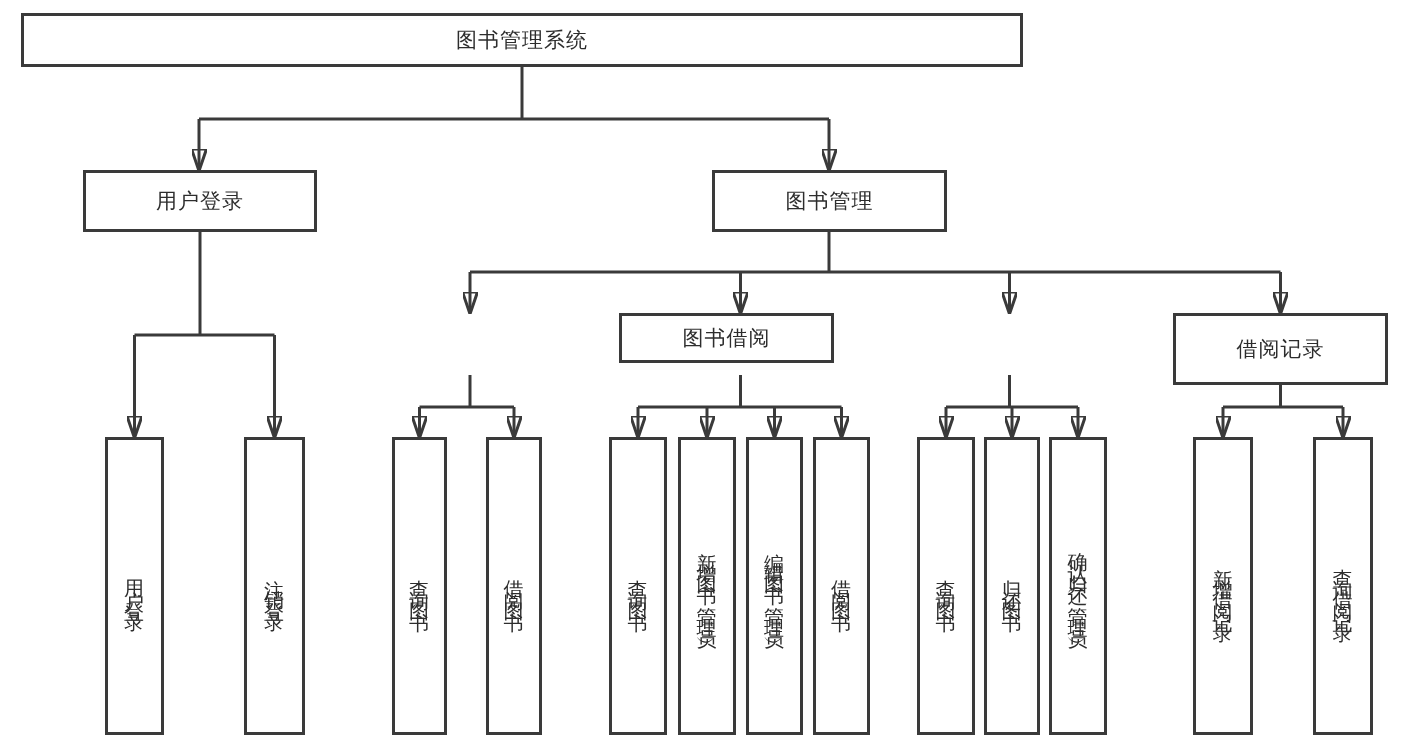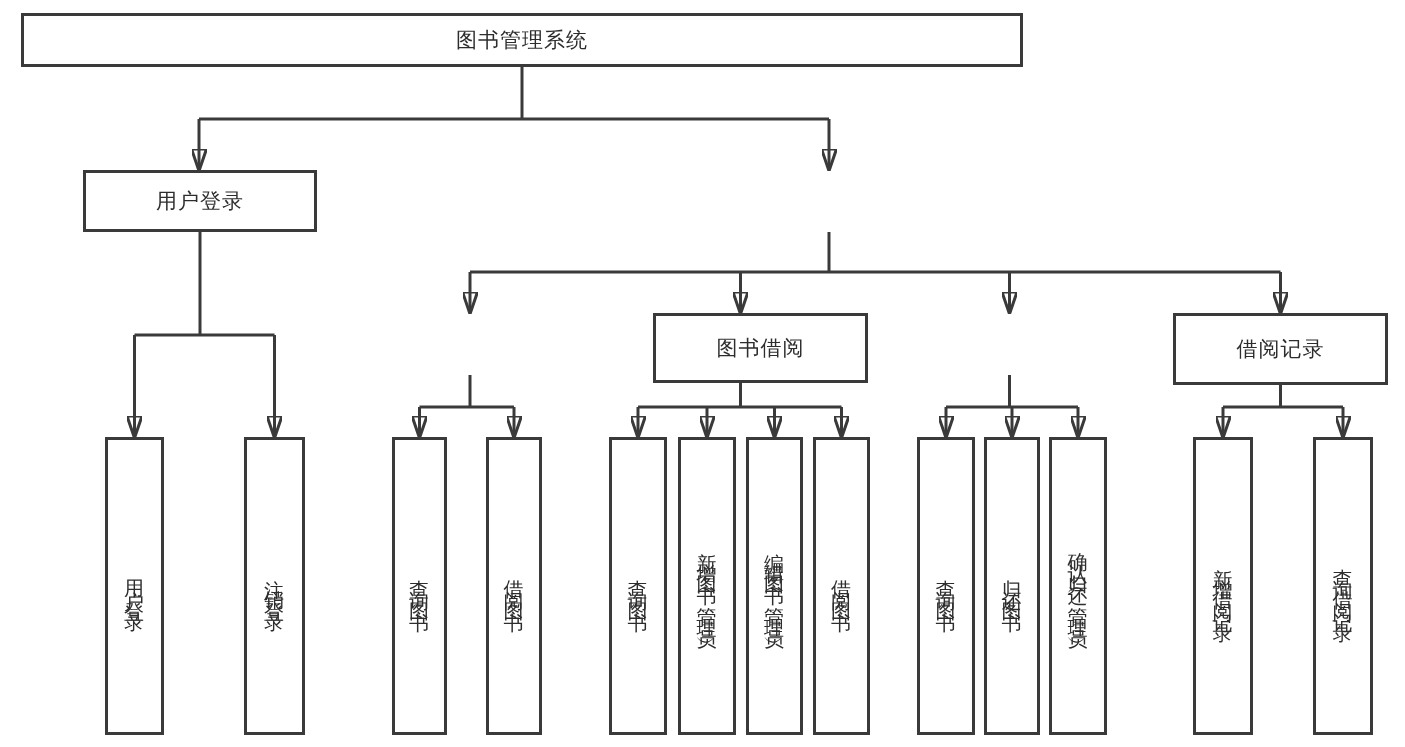--- a/index.html
+++ b/index.html
@@ -100,22 +100,23 @@
 
     <path d="M1280.5,375 V407"></path>
     <path d="M1223,407 H1343"></path>
     <path d="M1223,407 V437" marker-end="url(#arrow)"></path>
     <path d="M1343,407 V437" marker-end="url(#arrow)"></path>
   </svg>
 
   <div class="node h-node" style="left:21px; top:13px; width:1002px; height:54px">图书管理系统</div>
 
   <div class="node h-node" style="left:83px; top:170px; width:234px; height:62px">用户登录</div>
+  <div class="node h-node" style="left:712px; top:170px; width:235px; height:62px">图书管理</div>
 
-  <div class="node h-node" style="left:653px; top:313px; width:215px; height:70px">图书借阅</div>
+  <div class="node h-node" style="left:619px; top:313px; width:215px; height:50px">图书借阅</div>
   <div class="node h-node" style="left:1173px; top:313px; width:215px; height:72px">借阅记录</div>
 
   <div class="node v-node" style="left:105px; top:437px; width:59px; height:298px">用户登录</div>
   <div class="node v-node" style="left:244px; top:437px; width:61px; height:298px">注销登录</div>
 
   <div class="node v-node" style="left:392px; top:437px; width:55px; height:298px">查询图书</div>
   <div class="node v-node" style="left:486px; top:437px; width:56px; height:298px">借阅图书</div>
 
   <div class="node v-node" style="left:609px; top:437px; width:58px; height:298px">查询图书</div>
   <div class="node v-node" style="left:678px; top:437px; width:58px; height:298px">新增图书（管理员）</div>

